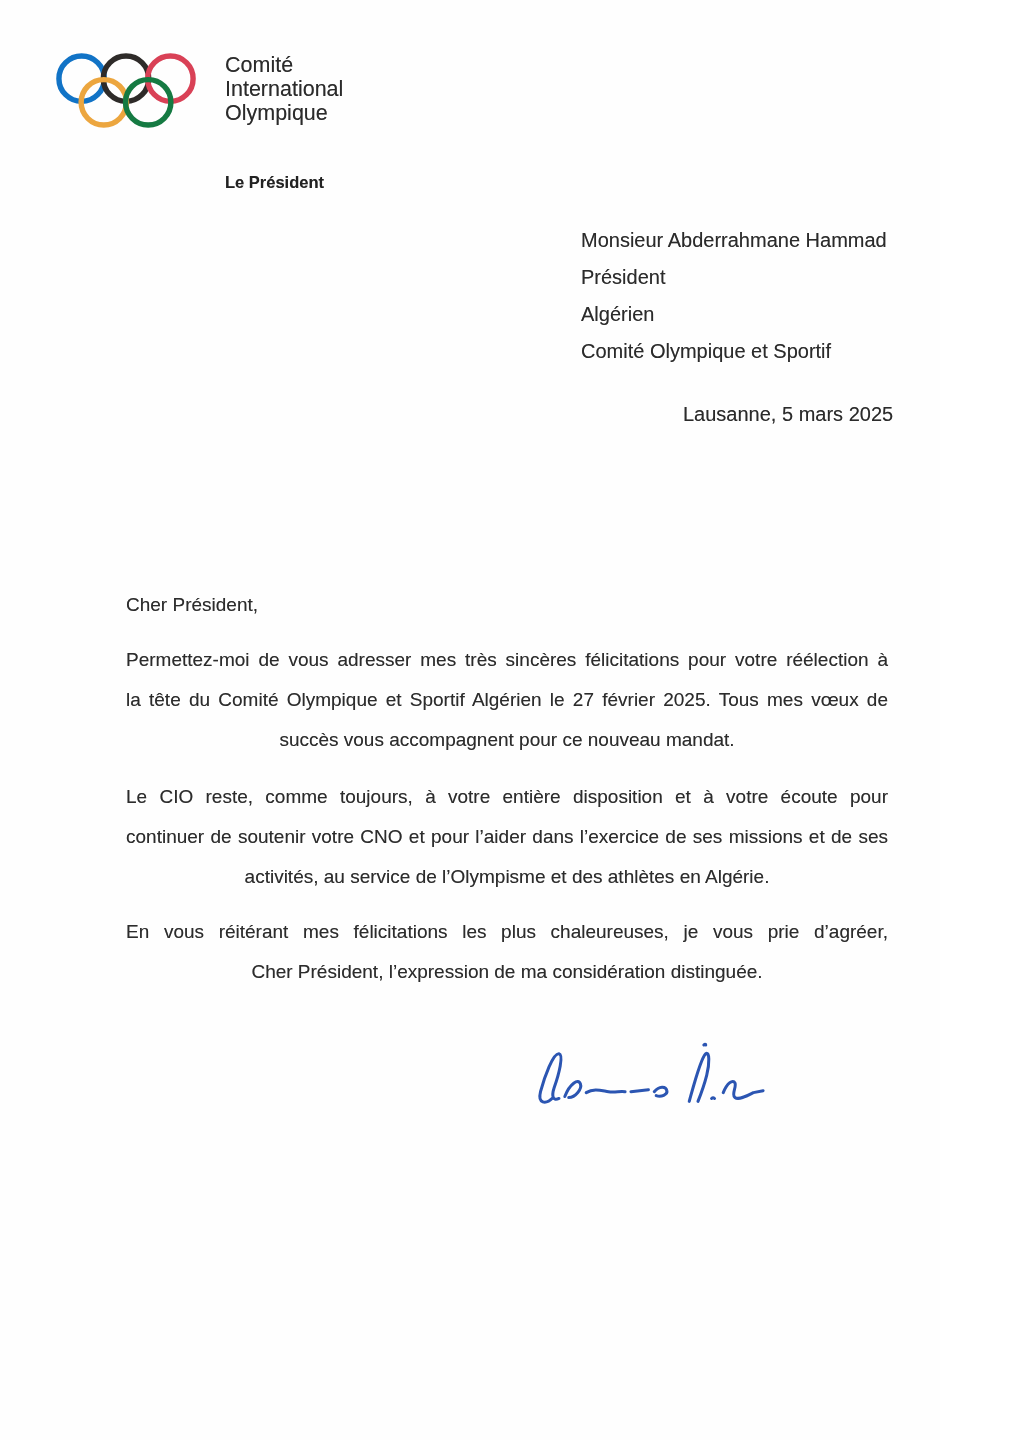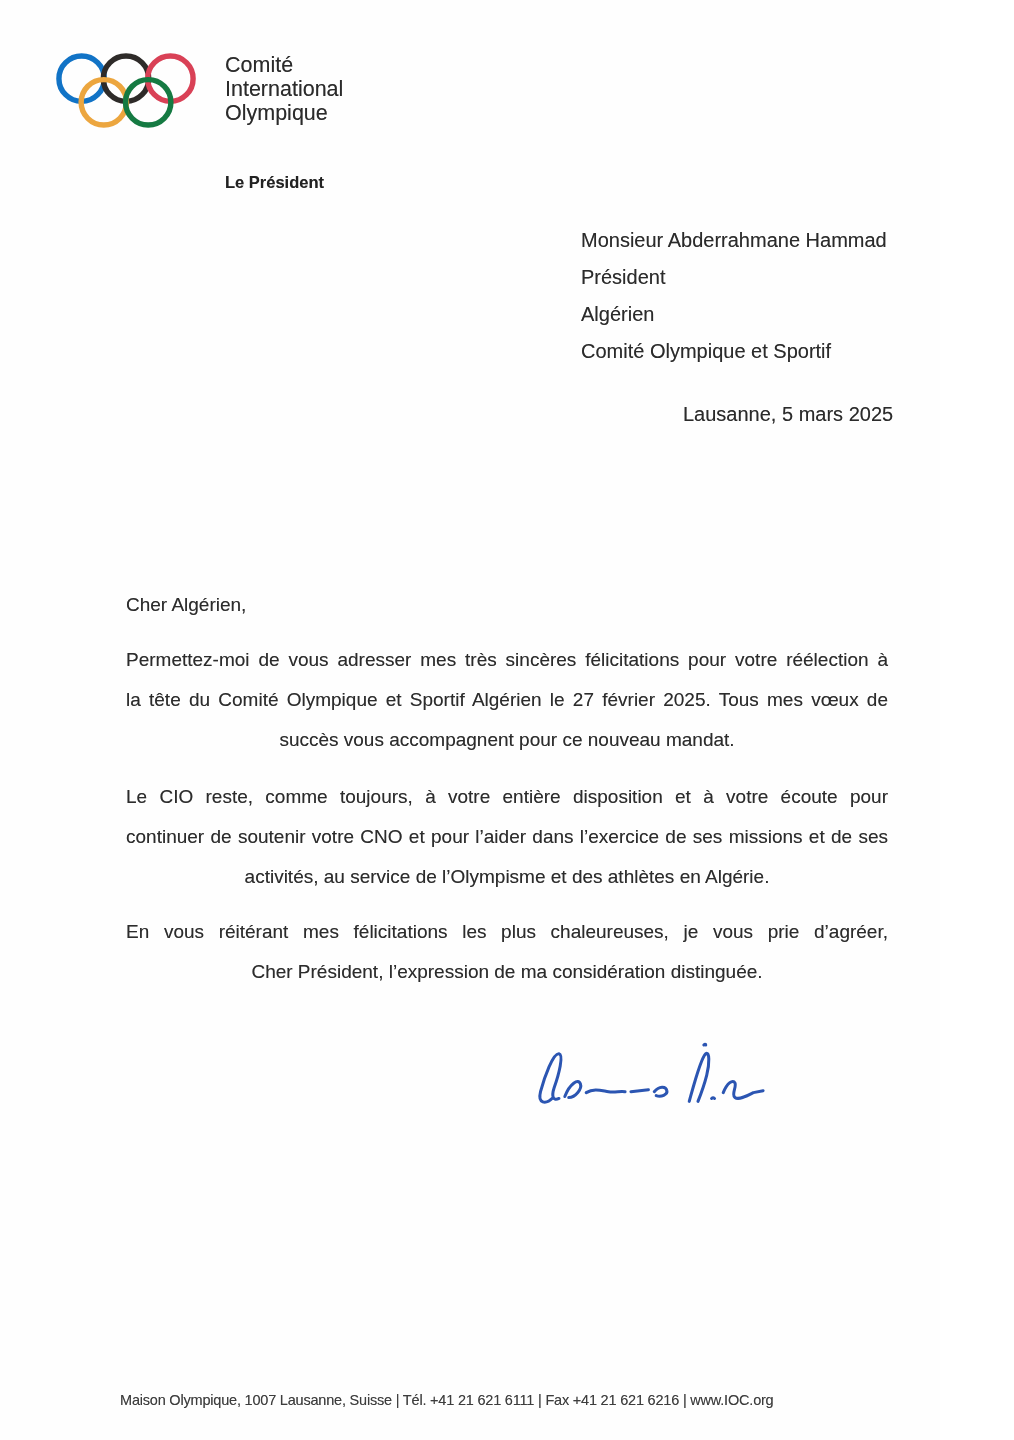--- a/index.html
+++ b/index.html
@@ -83,21 +83,21 @@
 
   <div class="recipient soft">
     <div>Monsieur Abderrahmane Hammad</div>
     <div>Président</div>
     <div>Algérien</div>
     <div>Comité Olympique et Sportif</div>
   </div>
 
   <div class="dateline soft">Lausanne, 5 mars 2025</div>
 
-  <div class="salutation soft">Cher Algérien,</div>
+  <div class="salutation soft">Cher Président,</div>
 
   <div class="para p1">
     <div class="line jline soft">Permettez-moi de vous adresser mes très sincères félicitations pour votre réélection à</div>
     <div class="line jline soft">la tête du Comité Olympique et Sportif Algérien le 27 février 2025. Tous mes vœux de</div>
     <div class="line soft">succès vous accompagnent pour ce nouveau mandat.</div>
   </div>
 
   <div class="para p2">
     <div class="line jline soft">Le CIO reste, comme toujours, à votre entière disposition et à votre écoute pour</div>
     <div class="line jline soft">continuer de soutenir votre CNO et pour l’aider dans l’exercice de ses missions et de ses</div>
@@ -116,15 +116,14 @@
       <path d="M64,53 C72,48 80,51 87,52 C94,53 99,51 104,52"></path>
       <path d="M110,52 L128,50"></path>
       <path d="M134,52 C139,46 146,46 147,51 C148,55 141,58 136,56"></path>
       <path d="M170,62 C175,44 182,17 187,13 C191,10 191,23 188,35 C185,47 181,57 179,62"></path>
       <path d="M185,4 C186,3 187,3 187,4"></path>
       <path d="M193,59 C194,58 195,58 196,59"></path>
       <path d="M205,53 C209,43 215,39 217,43 C219,47 213,55 217,58 C221,61 230,56 236,53 L246,51"></path>
     </g>
   </svg>
 
-  <div class="footer soft">Maison Olympique, 1007 Lausanne, Suisse | Tél. +41 21 621 6111 | Fax +41 21 621 6216 | www.IOC.org</div>
 
 </div>
 
 </body></html>

